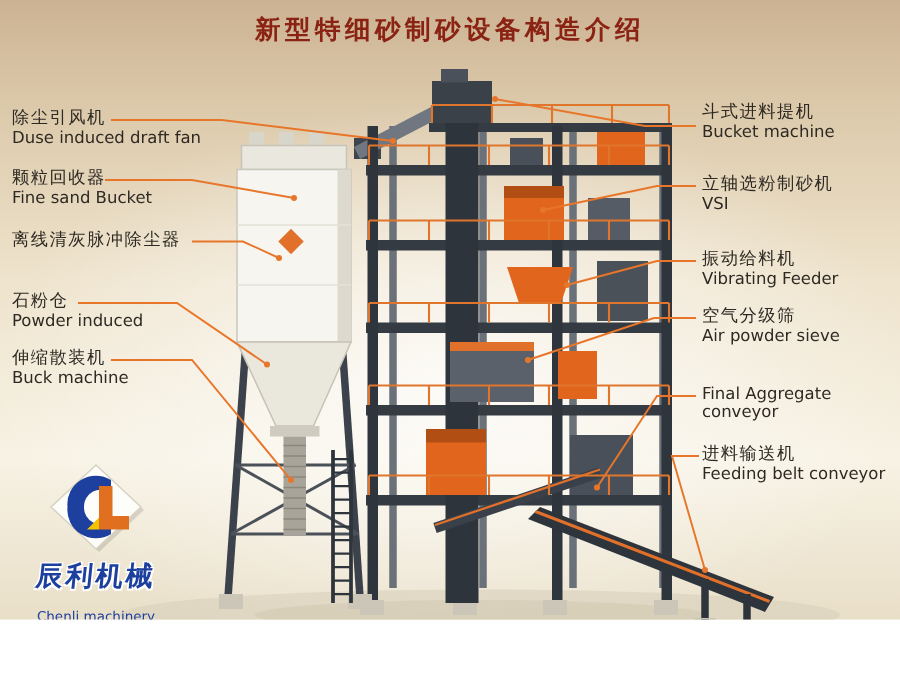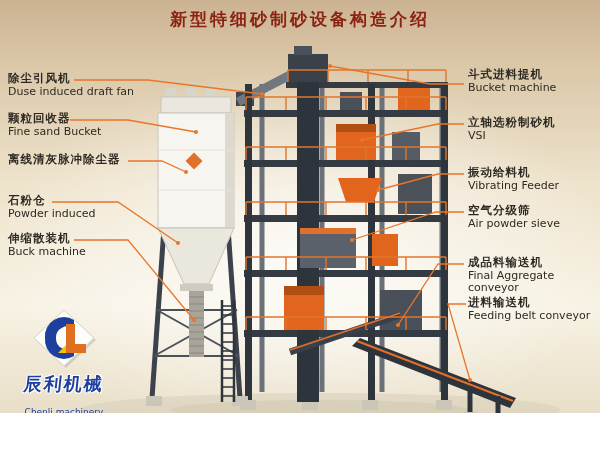--- a/index.html
+++ b/index.html
@@ -10,21 +10,21 @@
     background:
       radial-gradient(ellipse 430px 260px at 50% 62%, rgba(255,255,255,.78), rgba(255,255,255,0) 72%),
       linear-gradient(180deg,#cbb292 0%,#dbc8a9 16%,#eee3cc 45%,#f7f2e4 74%,#e9dfc8 100%);
   }
   .title {
     position:absolute; top:8px; left:0; right:0; text-align:center;
     color:#8a2313; font-size:17px; font-weight:bold; letter-spacing:3px;
   }
   .art { position:absolute; left:0; top:0; width:600px; height:450px; }
   .label { position:absolute; color:#2e2a23; }
-  .label .zh { font-size:11.5px; font-weight:bold; letter-spacing:1px; line-height:13px; }
+  .label .zh { font-size:11.5px; font-weight:normal; letter-spacing:1px; line-height:13px; }
   .label .en { font-size:11px; line-height:12px; margin-top:1px; }
   .label.left  { left:8px;  width:160px; text-align:left; }
   .label.right { left:468px; width:128px; text-align:left; }
   .logo { position:absolute; left:12px; top:308px; width:104px; text-align:center; }
   .logo-mark { display:block; margin:0 auto; }
   .logo-zh {
     font-size:18px; font-weight:bold; color:#1d3f9e; letter-spacing:2px;
     transform:skewX(-6deg); margin-top:2px;
     text-shadow:1px 1px 0 #fff,-1px -1px 0 #fff,1px -1px 0 #fff,-1px 1px 0 #fff;
   }
@@ -218,21 +218,20 @@
   </div>
   <div class="label right" style="top:166px">
     <div class="zh">振动给料机</div>
     <div class="en">Vibrating Feeder</div>
   </div>
   <div class="label right" style="top:204px">
     <div class="zh">空气分级筛</div>
     <div class="en">Air powder sieve</div>
   </div>
   <div class="label right" style="top:256px">
-    <div class="zh">成品料输送机</div>
     <div class="en">Final Aggregate conveyor</div>
   </div>
   <div class="label right" style="top:296px">
     <div class="zh">进料输送机</div>
     <div class="en">Feeding belt conveyor</div>
   </div>
 
   <div class="logo">
     <svg class="logo-mark" width="64" height="62" viewBox="0 0 64 62">
       <polygon points="34,4 64,32 34,60 4,32" fill="rgba(0,0,0,0.12)"></polygon>

